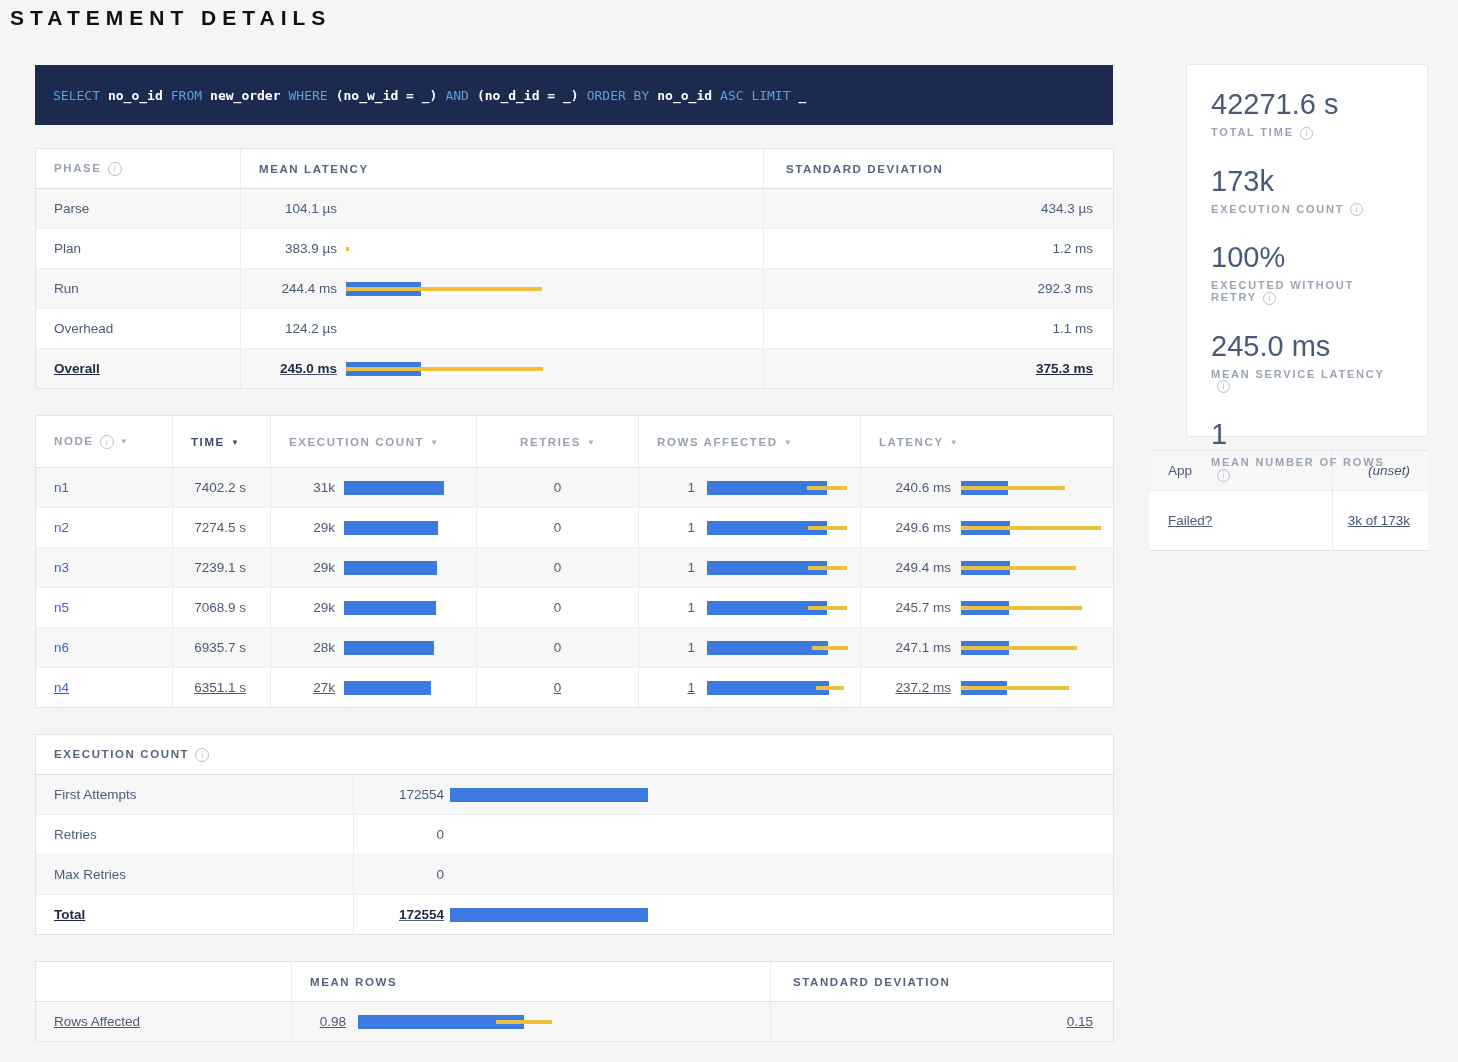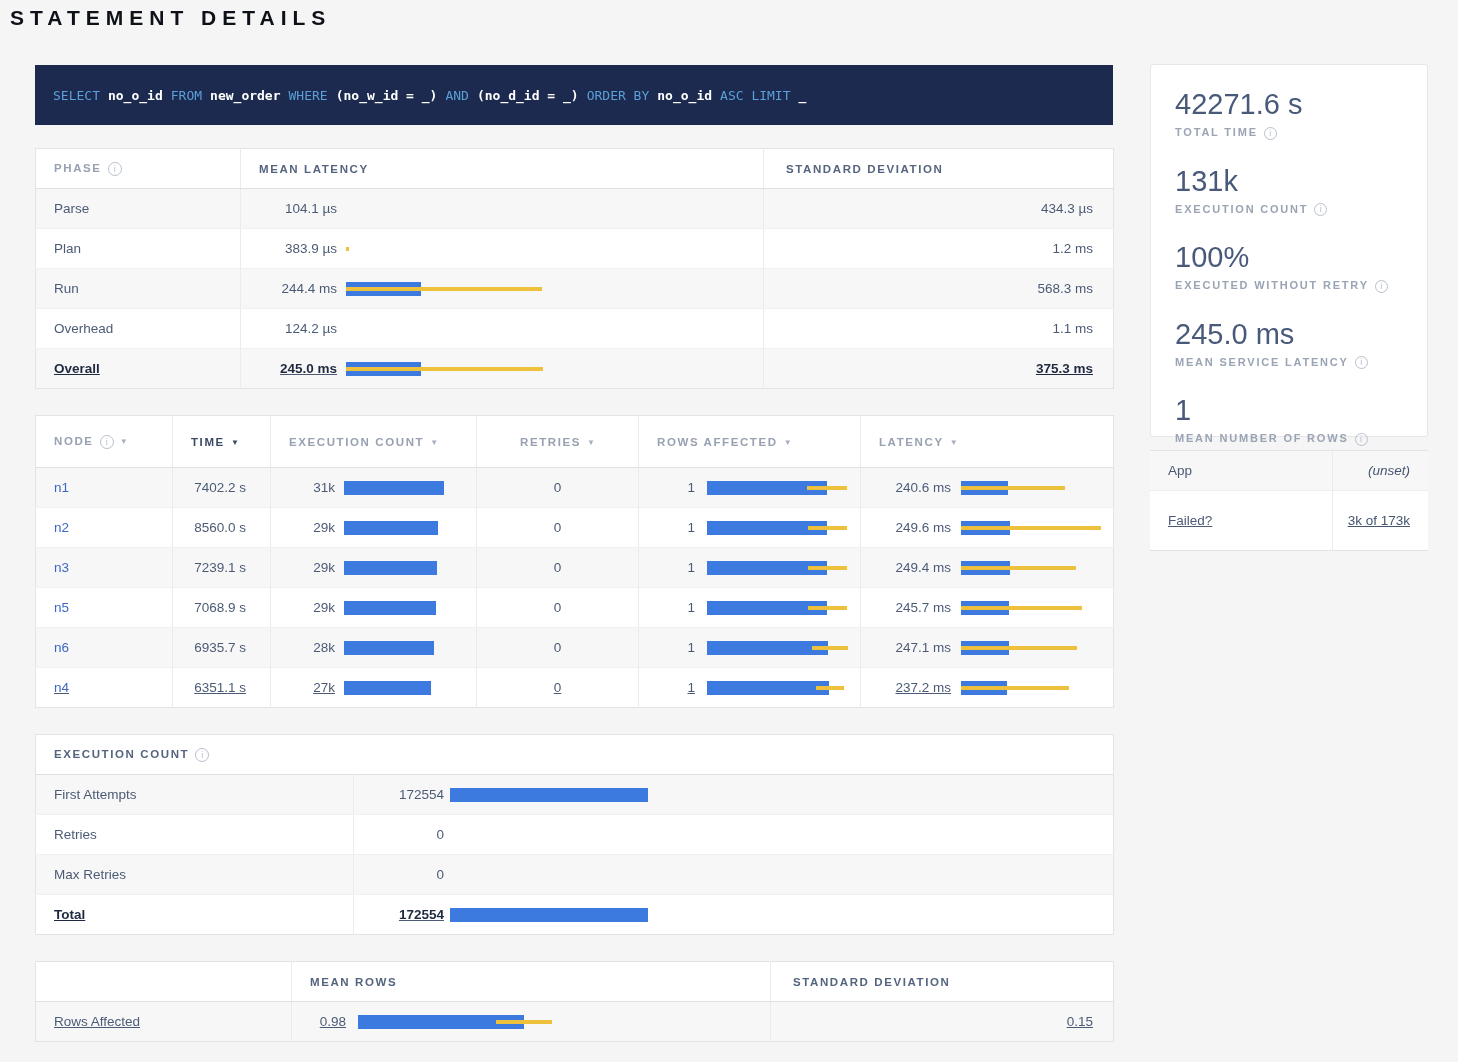--- a/index.html
+++ b/index.html
@@ -39,21 +39,21 @@
   th.active-sort .sort-caret { color:#3c4964; }
 
   
   .bar-cell { display:flex; align-items:center; }
   .bar-val { flex:none; text-align:right; }
   .bar-wrap { position:relative; height:14px; flex:1; margin-left:9px; }
   .bar-blue { position:absolute; left:0; top:0; height:14px; background:#3d7ae0; }
   .bar-yellow { position:absolute; left:0; top:5px; height:4px; background:#edc13b; }
 
   
-  .summary-card { background:#fff; border:1px solid #e7e7ea; border-radius:3px; padding:22px 24px 10px 24px; height:373px; margin-bottom:13px; }
+  .summary-card { background:#fff; border:1px solid #e7e7ea; border-radius:3px; padding:22px 24px 10px 24px; height:373px; margin-bottom:13px;margin-left:36px; }
   .stat { margin-bottom:24px; }
   .stat-value { font-size:29px; color:#49597a; line-height:34px; }
   .stat-label { font-size:11px; letter-spacing:1.8px; color:#9aa4b4; margin-top:5px; font-weight:700; }
   .stat-label .info-i { width:13px; height:13px; line-height:11px; }
 
   
   .details-tbl { width:278px; border-top:1px solid #e3e3e7; border-bottom:1px solid #e3e3e7; background:#fff; }
   .details-tbl td { font-size:13.5px; vertical-align:middle; border-bottom:1px solid #eeeef1; }
   .details-tbl tr:last-child td { border-bottom:none; }
   .details-tbl td.d-label { padding:10px 10px 10px 18px; color:#4c5b75; line-height:19px; width:182px; }
@@ -120,21 +120,21 @@
           <td class="pl">Run</td>
           <td class="pl">
               <div class="bar-cell">
                 <span class="bar-val" style="width:78px">244.4 ms</span>
                 <div class="bar-wrap">
                   <div class="bar-blue" style="width: 75px;"></div>
                   <div class="bar-yellow" style="width: 196px;"></div>
                 </div>
               </div>
             </td>
-          <td class="num-right">568.3 ms</td>
+          <td class="num-right">292.3 ms</td>
         </tr>
         <tr>
           <td class="pl">Overhead</td>
           <td class="pl">
               <div class="bar-cell">
                 <span class="bar-val" style="width:78px">124.2 µs</span>
                 <div class="bar-wrap">
                   <div class="bar-blue" style="width: 0px;"></div>
                   <div class="bar-yellow" style="width: 0px;"></div>
                 </div>
@@ -204,21 +204,21 @@
                 <span class="bar-val" style="width:72px">240.6 ms</span>
                 <div class="bar-wrap" style="margin-left:10px">
                   <div class="bar-blue" style="width: 47px;"></div>
                   <div class="bar-yellow" style="width: 104px;"></div>
                 </div>
               </div>
             </td>
         </tr>
         <tr>
           <td class="pl"><span class="link">n2</span></td>
-          <td class="num-right" style="padding-right:24px">8560.0 s</td>
+          <td class="num-right" style="padding-right:24px">7274.5 s</td>
           <td style="padding-left:16px">
               <div class="bar-cell">
                 <span class="bar-val" style="width:48px">29k</span>
                 <div class="bar-wrap">
                   <div class="bar-blue" style="width: 94px;"></div>
                 </div>
               </div>
             </td>
           <td style="text-align:center">0</td>
           <td style="padding-left:16px">
@@ -458,21 +458,21 @@
   </div>
 
   <div class="right-col">
 
     <div class="summary-card">
       <div class="stat">
         <div class="stat-value">42271.6 s</div>
         <div class="stat-label"><span>TOTAL TIME</span><span class="info-i">i</span></div>
       </div>
       <div class="stat">
-        <div class="stat-value">131k</div>
+        <div class="stat-value">173k</div>
         <div class="stat-label"><span>EXECUTION COUNT</span><span class="info-i">i</span></div>
       </div>
       <div class="stat">
         <div class="stat-value">100%</div>
         <div class="stat-label"><span>EXECUTED WITHOUT RETRY</span><span class="info-i">i</span></div>
       </div>
       <div class="stat">
         <div class="stat-value">245.0 ms</div>
         <div class="stat-label"><span>MEAN SERVICE LATENCY</span><span class="info-i">i</span></div>
       </div>

